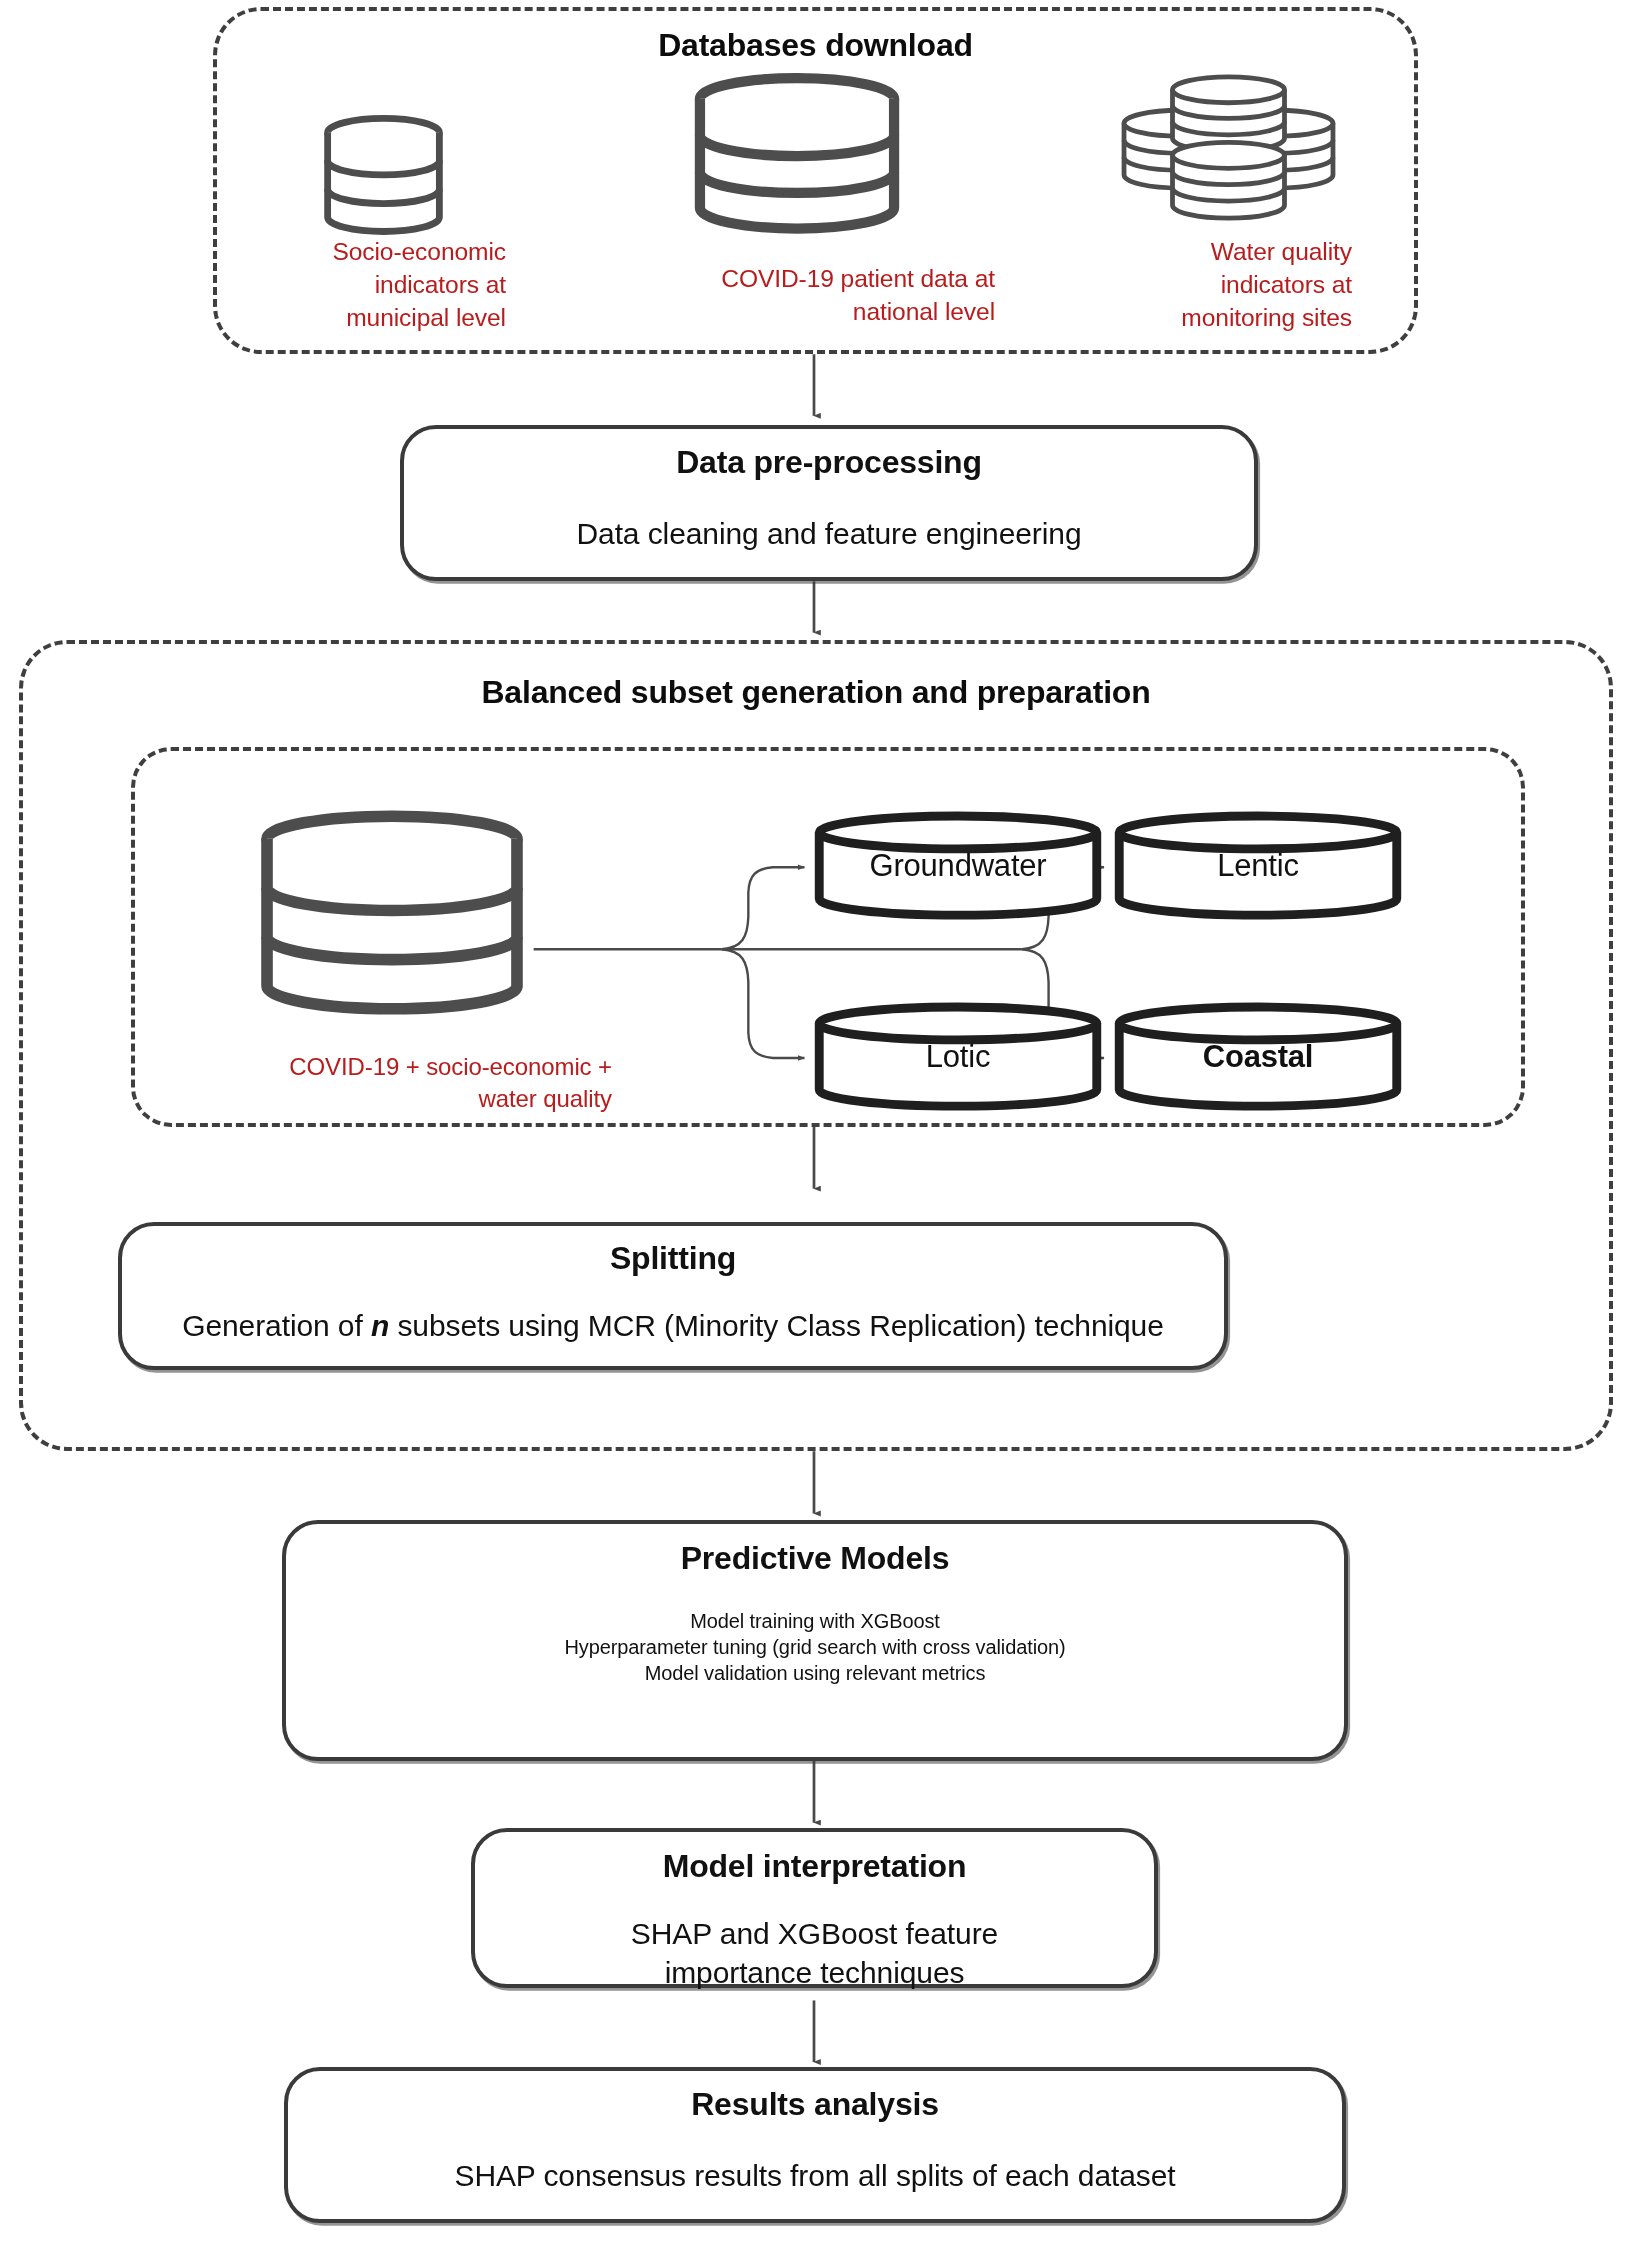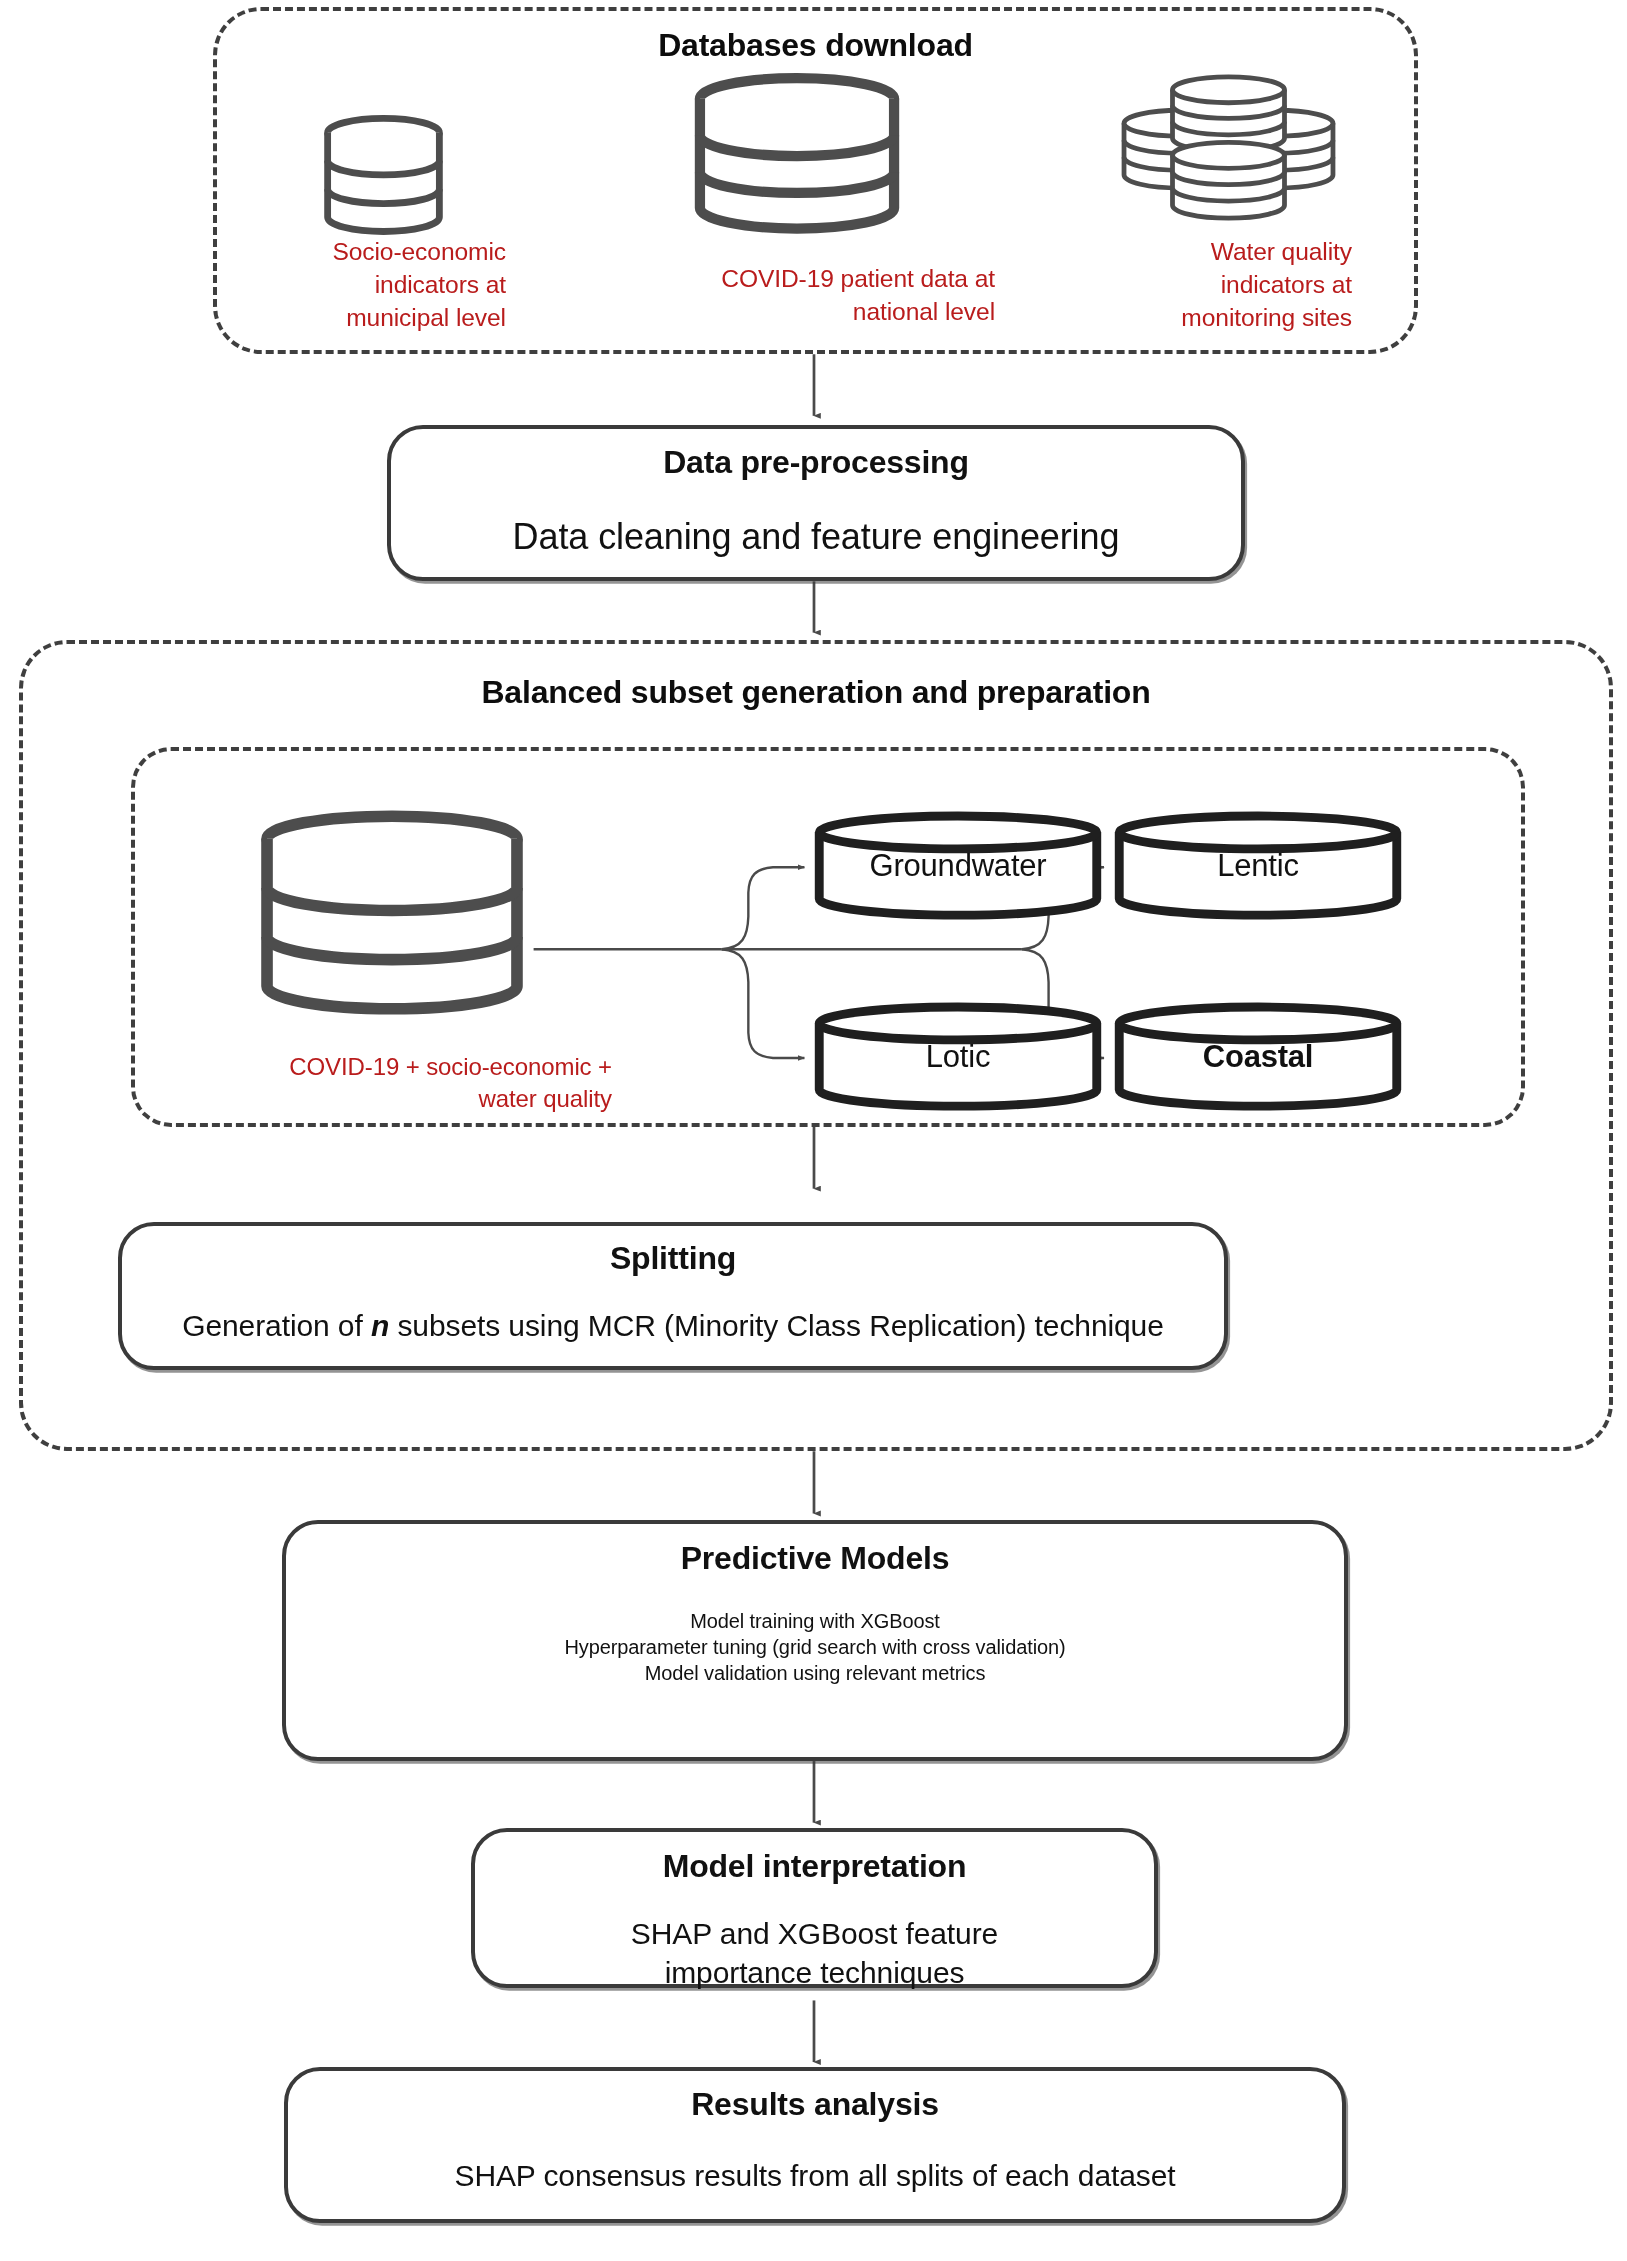--- a/index.html
+++ b/index.html
@@ -195,23 +195,23 @@
         <path d="M93,167 A82,19 0 0 0 257,167" fill="none" stroke="#4d4d4d" stroke-width="7"></path>
       </g>
     </svg>
   </div>
   <div class="caption" style="left:1106px; top:236px; width:246px; font-size:24.6px;">
     <div>Water quality</div>
     <div>indicators at</div>
     <div>monitoring sites</div>
   </div>
 
-  <div class="proc-box" style="left:387px; top:425px; width:858px; height:156px; padding-top:15px;">
+  <div class="proc-box" style="left:400px; top:425px; width:858px; height:156px; padding-top:15px;">
     <div class="proc-title" style="font-size:32px;">Data pre-processing</div>
-    <div class="proc-body" style="font-size:36px; margin-top:33px;">Data cleaning and feature engineering</div>
+    <div class="proc-body" style="font-size:30px; margin-top:33px;">Data cleaning and feature engineering</div>
   </div>
 
   <div class="dashed-box" style="left:19px; top:640px; width:1594px; height:811px;"></div>
 
   <div class="section-title" style="left:19px; top:674px; width:1594px; font-size:32px;">Balanced subset generation and preparation</div>
 
   <div class="dashed-box inner" style="left:131px; top:747px; width:1394px; height:380px;"></div>
 
   <div class="cyl" style="left:252px; top:811px;">
     <svg width="280" height="218" viewBox="0 0 410 318">

